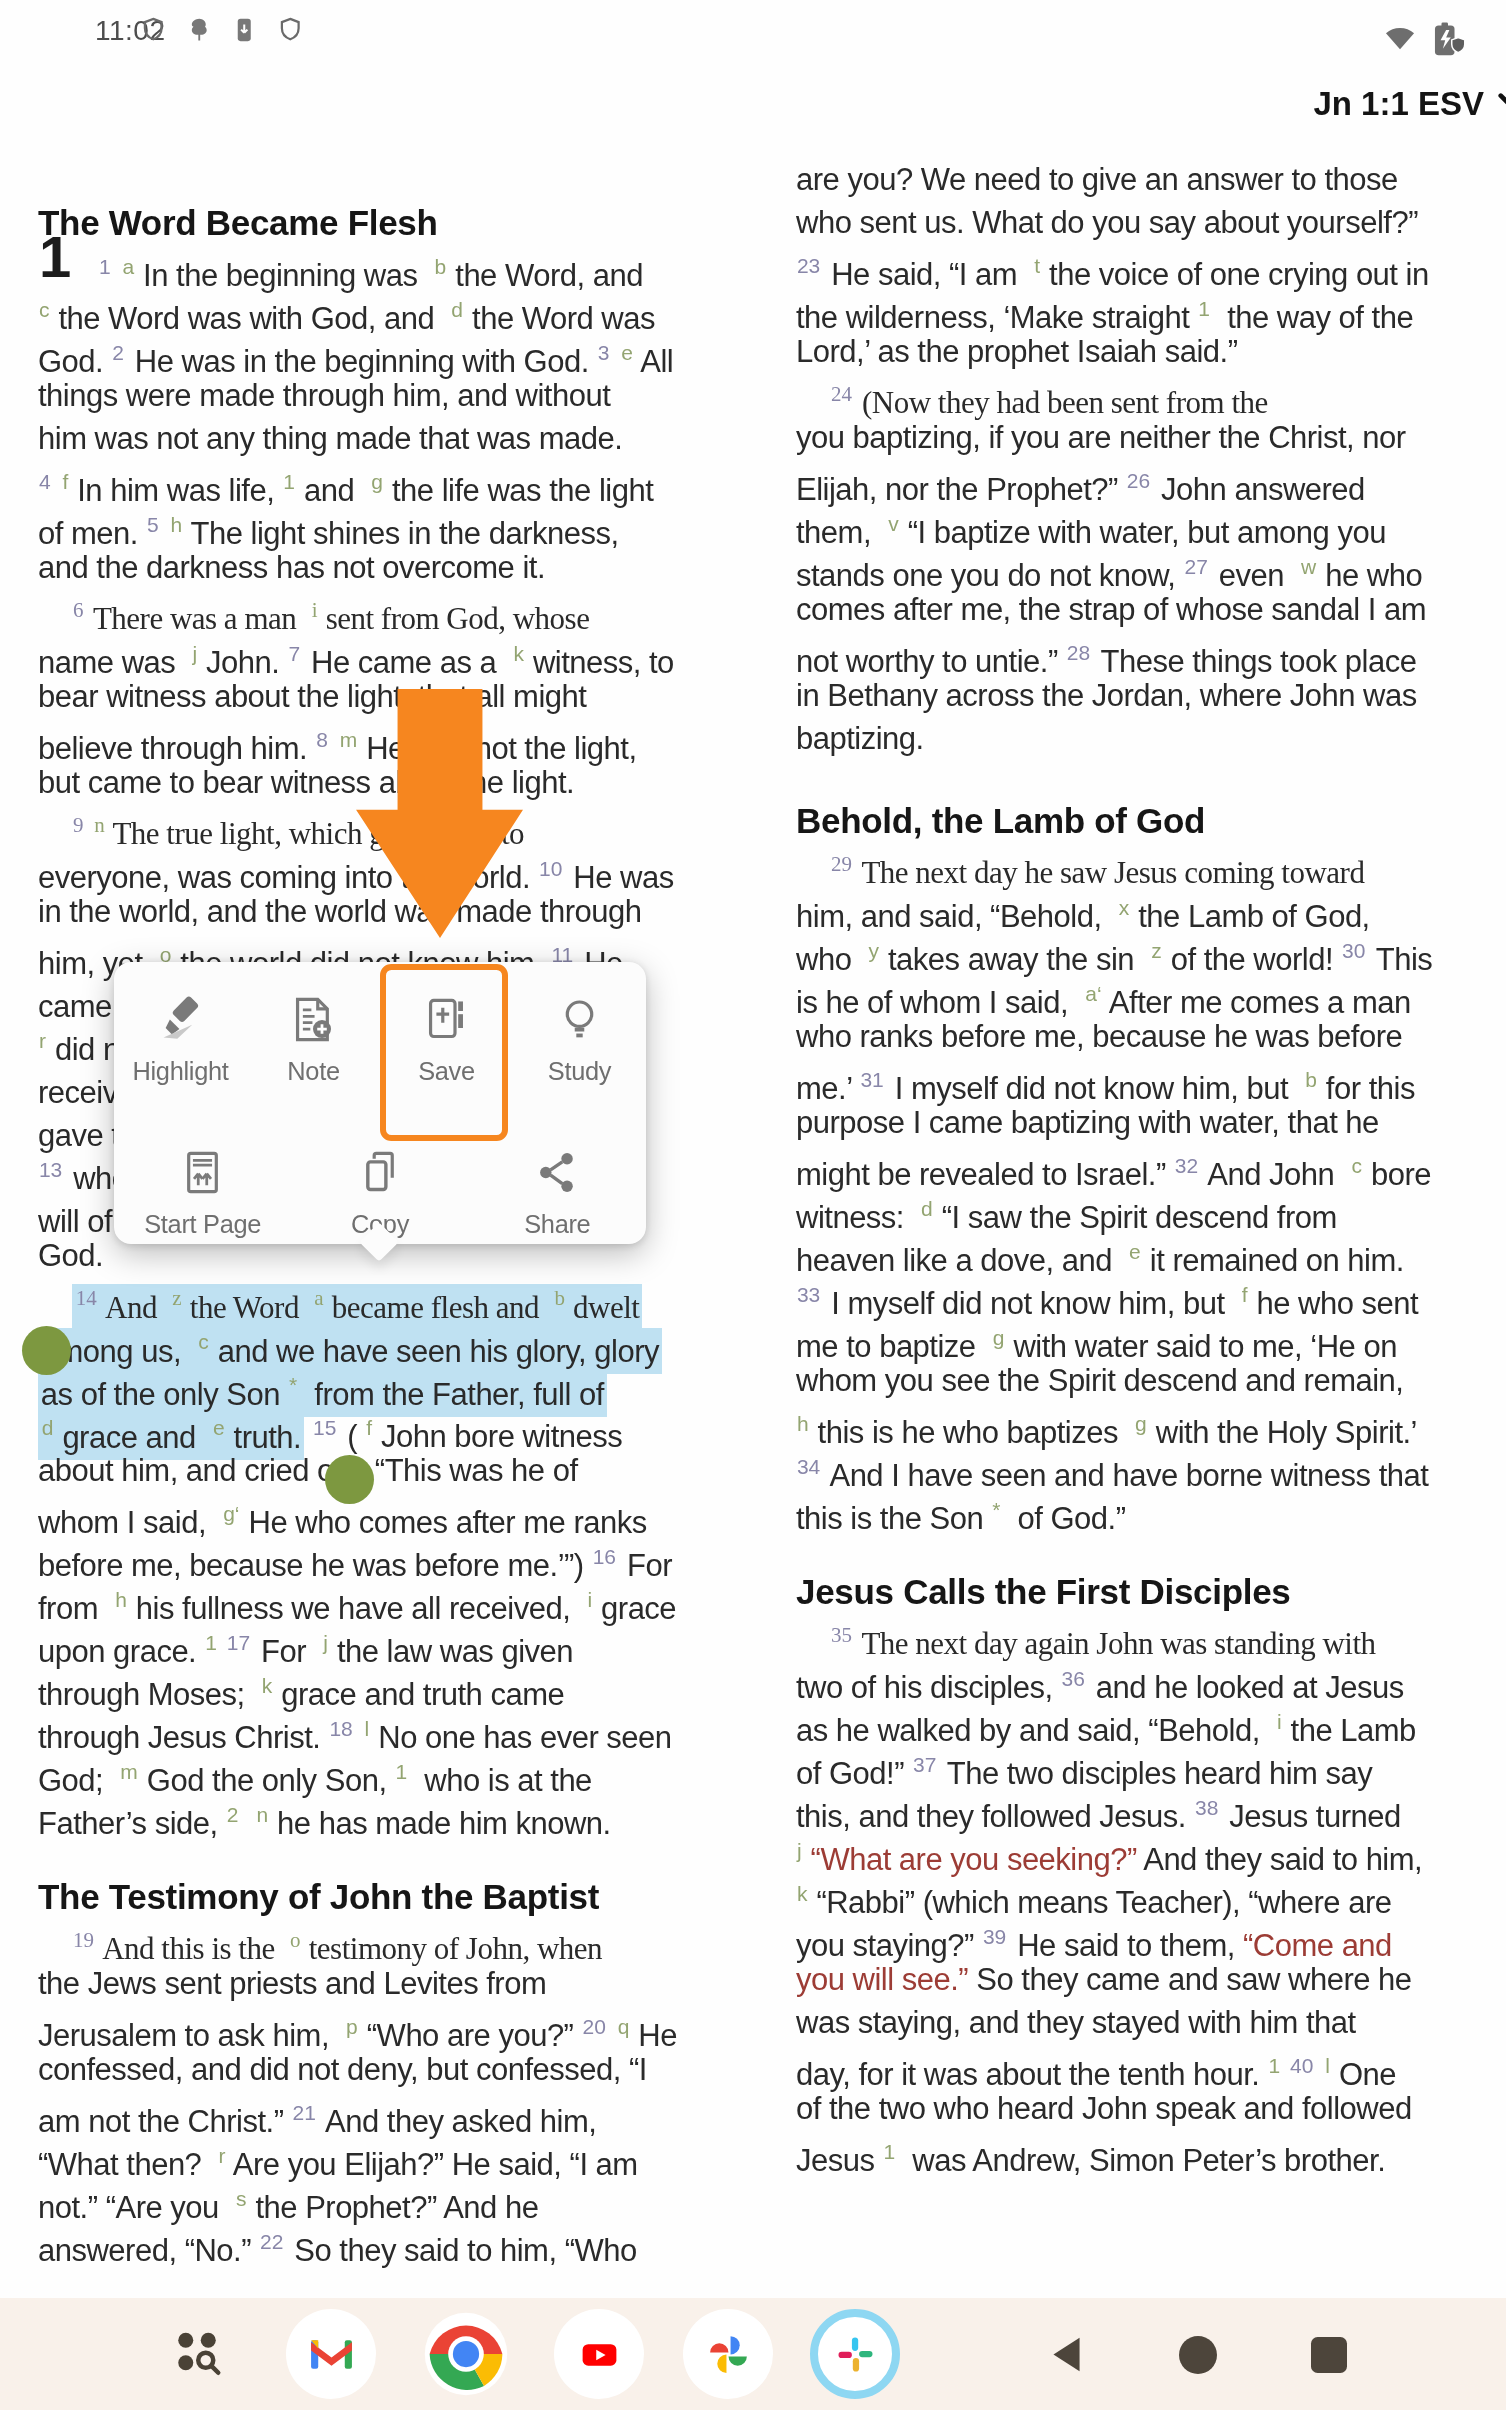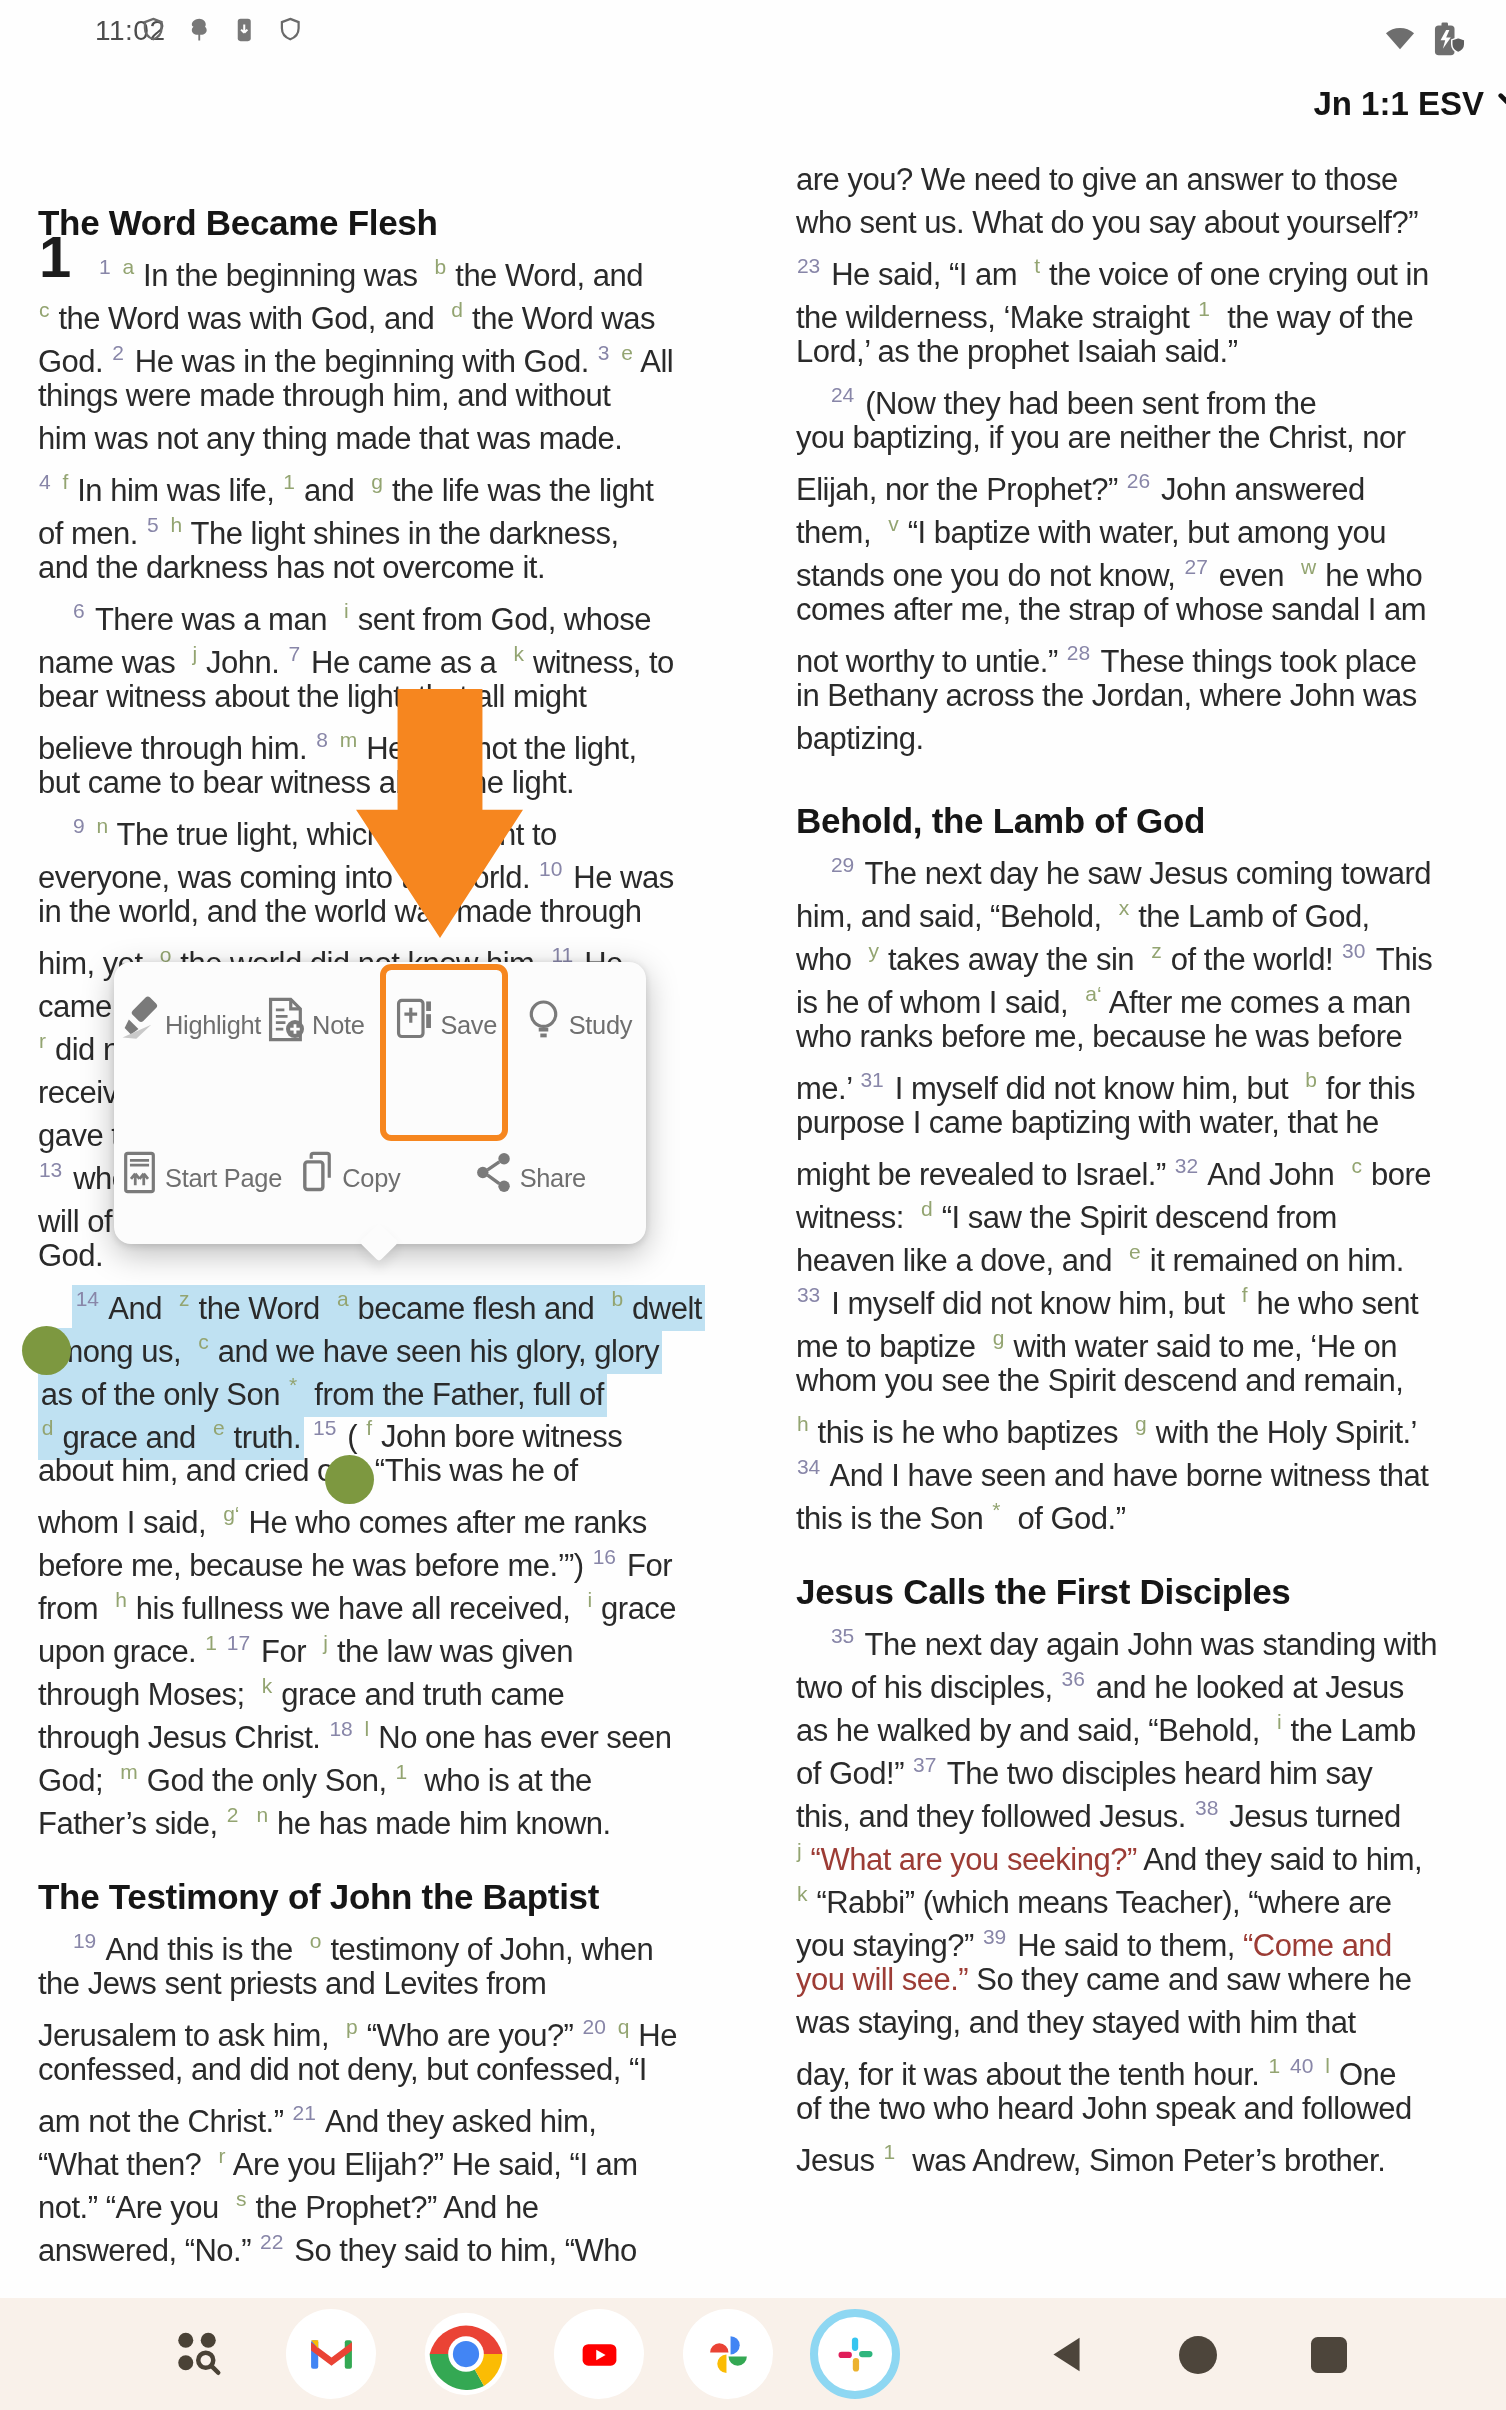--- a/index.html
+++ b/index.html
@@ -15,42 +15,42 @@
   #status-icons-left{position:absolute;left:141px;top:17px;display:flex;gap:21px;align-items:center;}
   #status-icons-right{position:absolute;right:40px;top:17px;display:flex;gap:11.3px;align-items:center;}
   
   #title-bar{position:absolute;left:0;top:85px;width:1507px;display:flex;justify-content:flex-end;align-items:center;gap:13px;cursor:pointer;padding-left:20px;}
   #title-text{font-size:33px;font-weight:600;color:#141414;}
   
   .col{position:absolute;}
   #left-col{left:38px;top:200px;width:667px;}
   #right-col{left:796px;top:158px;width:674px;}
   .vline{height:43px;line-height:43px;font-size:31px;letter-spacing:-0.5px;white-space:pre;color:var(--text,#2a2a2a);}
-  .vline.ind{padding-left:34px;}
+  .vline.ind{padding-left:34px;font-family:Liberation Serif, serif;}
   .vline.ind2{padding-left:60px;}
   .vheading{height:45px;line-height:45px;font-size:35px;font-weight:700;letter-spacing:-0.3px;margin-top:38px;color:#161616;}
   .col .vheading:first-child{margin-top:0;}
   sup.v{color:var(--verse-number,#8886a8);font-size:21px;vertical-align:12.2px;letter-spacing:0;margin:0 2.8px 0 0.9px;}
   sup.x{color:var(--cross-ref,#93a471);font-size:21px;vertical-align:12.2px;letter-spacing:0;margin:0 0.9px;}
   .red{color:var(--words-of-jesus,#9c3c35);}
   .hl{background:var(--selection-blue,#bfe1f2);padding:5.6px 2.8px;}
   #chapter-num{position:absolute;left:39px;top:228px;font-size:58px;font-weight:700;line-height:1;color:#1c1c1c;}
   
   .sel-handle{position:absolute;width:49px;height:49px;border-radius:50%;background:var(--handle-green,#7d9840);z-index:20;}
   #handle-start{left:21.7px;top:1326px;}
   #handle-end{left:325px;top:1455px;}
   
   #popup{position:absolute;left:114px;top:962px;width:532px;height:282px;background:#fcfcfc;border-radius:17px;
          box-shadow:0 9.4px 32px rgba(0,0,0,.26),0 1.9px 7.5px rgba(0,0,0,.12);z-index:30;}
   #popup::after{content:"";position:absolute;left:251px;bottom:-12.2px;width:28px;height:28px;background:#fcfcfc;
          transform:rotate(45deg);border-radius:3.8px;box-shadow:5.6px 5.6px 11.3px rgba(0,0,0,.08);}
   .menu-row{position:absolute;left:0;right:0;display:flex;}
   #menu-row1{top:32px;}
   #menu-row2{top:185px;}
-  .menu-cell{flex:1;display:flex;flex-direction:row;align-items:center;cursor:pointer;}
+  .menu-cell{flex:1;display:flex;flex-direction:column;align-items:center;cursor:pointer;}
   .menu-cell svg{width:51px;height:51px;}
   .menu-label{margin-top:9.4px;font-size:25.4px;color:#6f6f6f;letter-spacing:-0.3px;}
   #save-ring{position:absolute;left:266px;top:1.9px;width:128px;height:177px;box-sizing:border-box;
          border:6.6px solid var(--accent-orange,#f6861f);border-radius:11.3px;pointer-events:none;z-index:5;}
   
   #cursor-arrow{position:absolute;left:356px;top:689px;z-index:40;pointer-events:none;}
   
   #dock{position:absolute;left:0;top:2298px;width:1507px;height:113px;background:var(--dock-bg,#f9f1ea);}
   .dock-app{position:absolute;top:11.3px;width:90px;height:90px;border-radius:50%;display:flex;align-items:center;justify-content:center;cursor:pointer;}
   .white-bg{background:#ffffff;}

